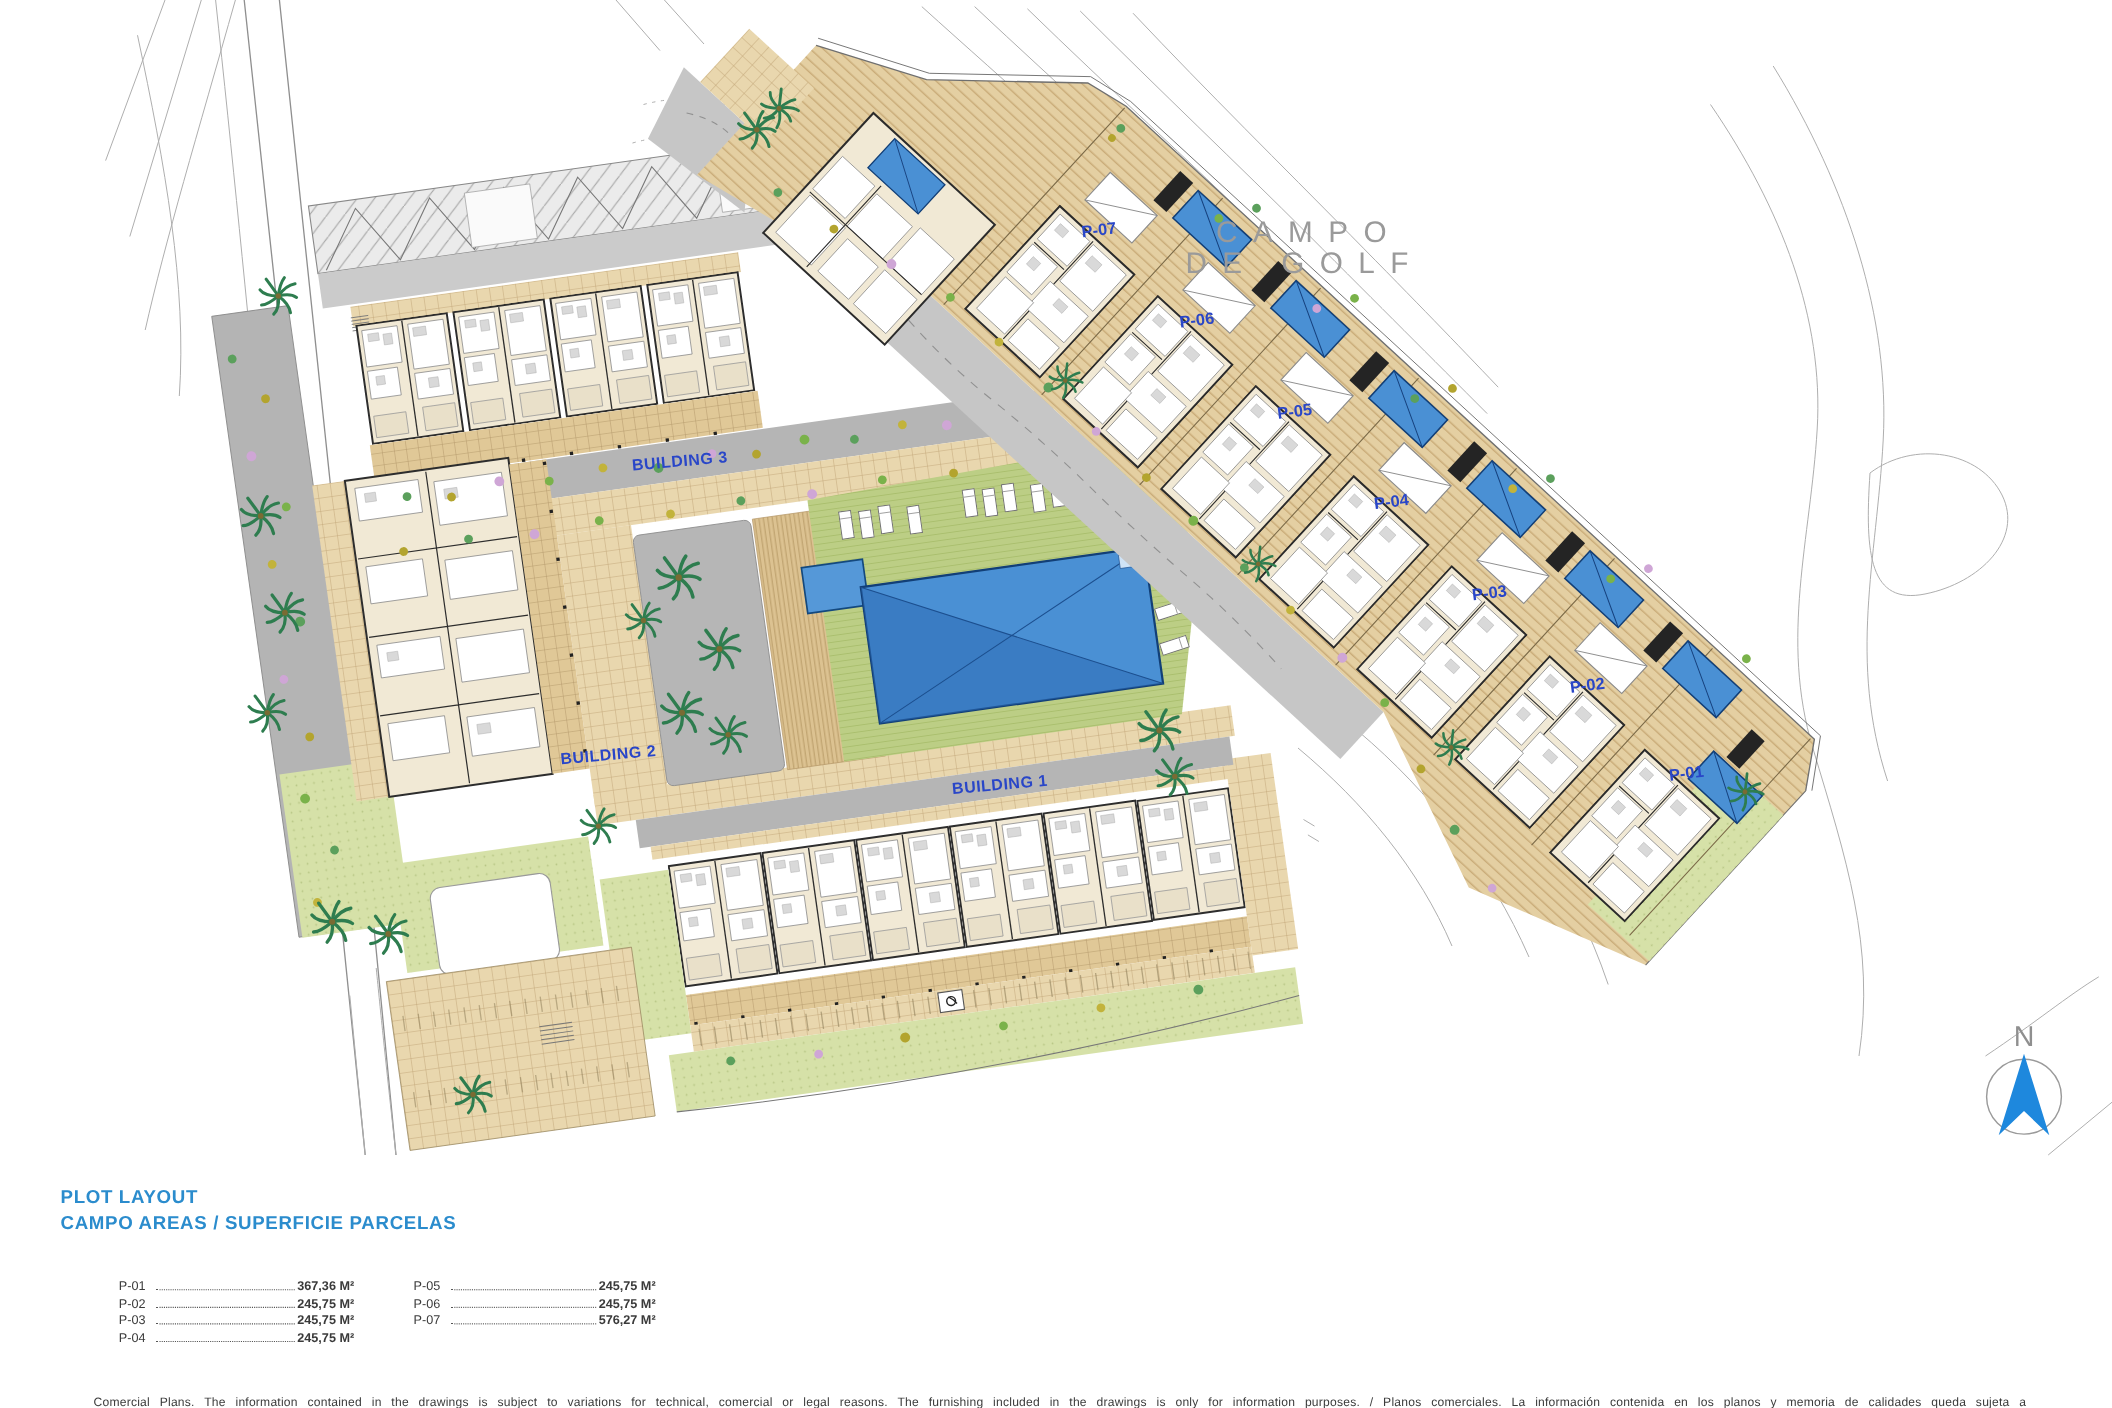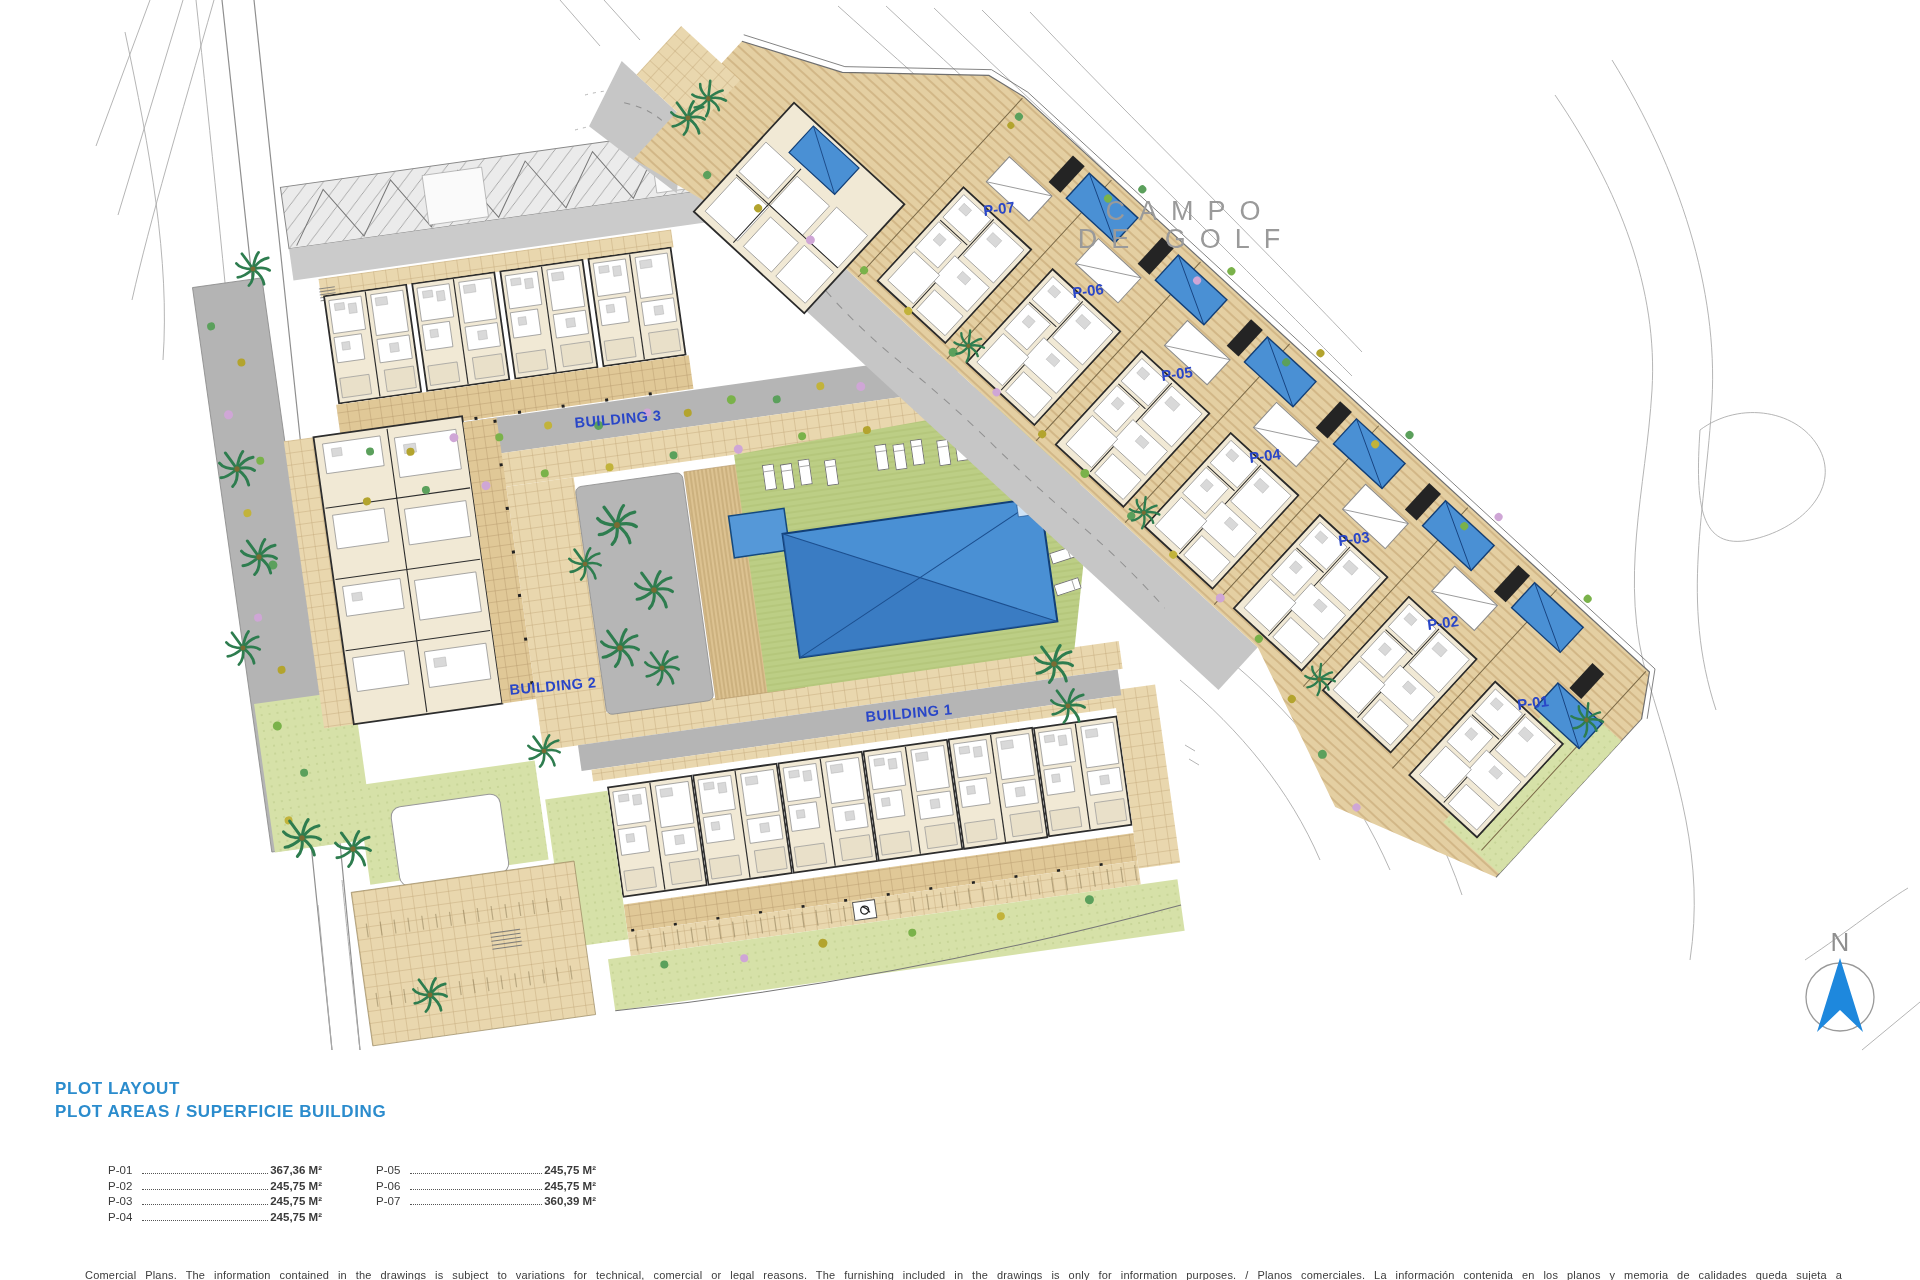--- a/index.html
+++ b/index.html
@@ -494,21 +494,21 @@
 
   <g>
     <circle cx="1840" cy="997" r="34" fill="none" stroke="#9a9a9a" stroke-width="1.3"></circle>
     <polygon points="1840,958 1863,1032 1840,1010 1817,1032" fill="#1e88dd"></polygon>
     <text class="nlbl" x="1840" y="951" text-anchor="middle">N</text>
   </g>
 </svg>
 
 <div class="legend">
   <div class="legend-title">PLOT LAYOUT</div>
-  <div class="legend-title">PLOT AREAS / SUPERFICIE BUILDING</div>
+  <div class="legend-title">CAMPO AREAS / SUPERFICIE PARCELAS</div>
 </div>
 <div class="lcol1">
   <div class="lrow">
     <span class="plot">P-01</span>
     <span class="leader"></span>
     <span class="area">367,36 M²</span>
   </div>
   <div class="lrow">
     <span class="plot">P-02</span>
     <span class="leader"></span>
@@ -532,21 +532,21 @@
     <span class="area">245,75 M²</span>
   </div>
   <div class="lrow">
     <span class="plot">P-06</span>
     <span class="leader"></span>
     <span class="area">245,75 M²</span>
   </div>
   <div class="lrow">
     <span class="plot">P-07</span>
     <span class="leader"></span>
-    <span class="area">360,39 M²</span>
+    <span class="area">576,27 M²</span>
   </div>
 </div>
 
 <div class="footer">
   <div>Comercial Plans. The information contained in the drawings is subject to variations for technical, comercial or legal reasons. The furnishing included in the drawings is only for information purposes. / Planos comerciales. La información contenida en los planos y memoria de calidades queda sujeta a</div>
   <div>variaciones por motivos técnicos, comerciales o legales. El mobiliario incluido en los planos es únicamente a título informativo.</div>
 </div>
 
 </div>
 

